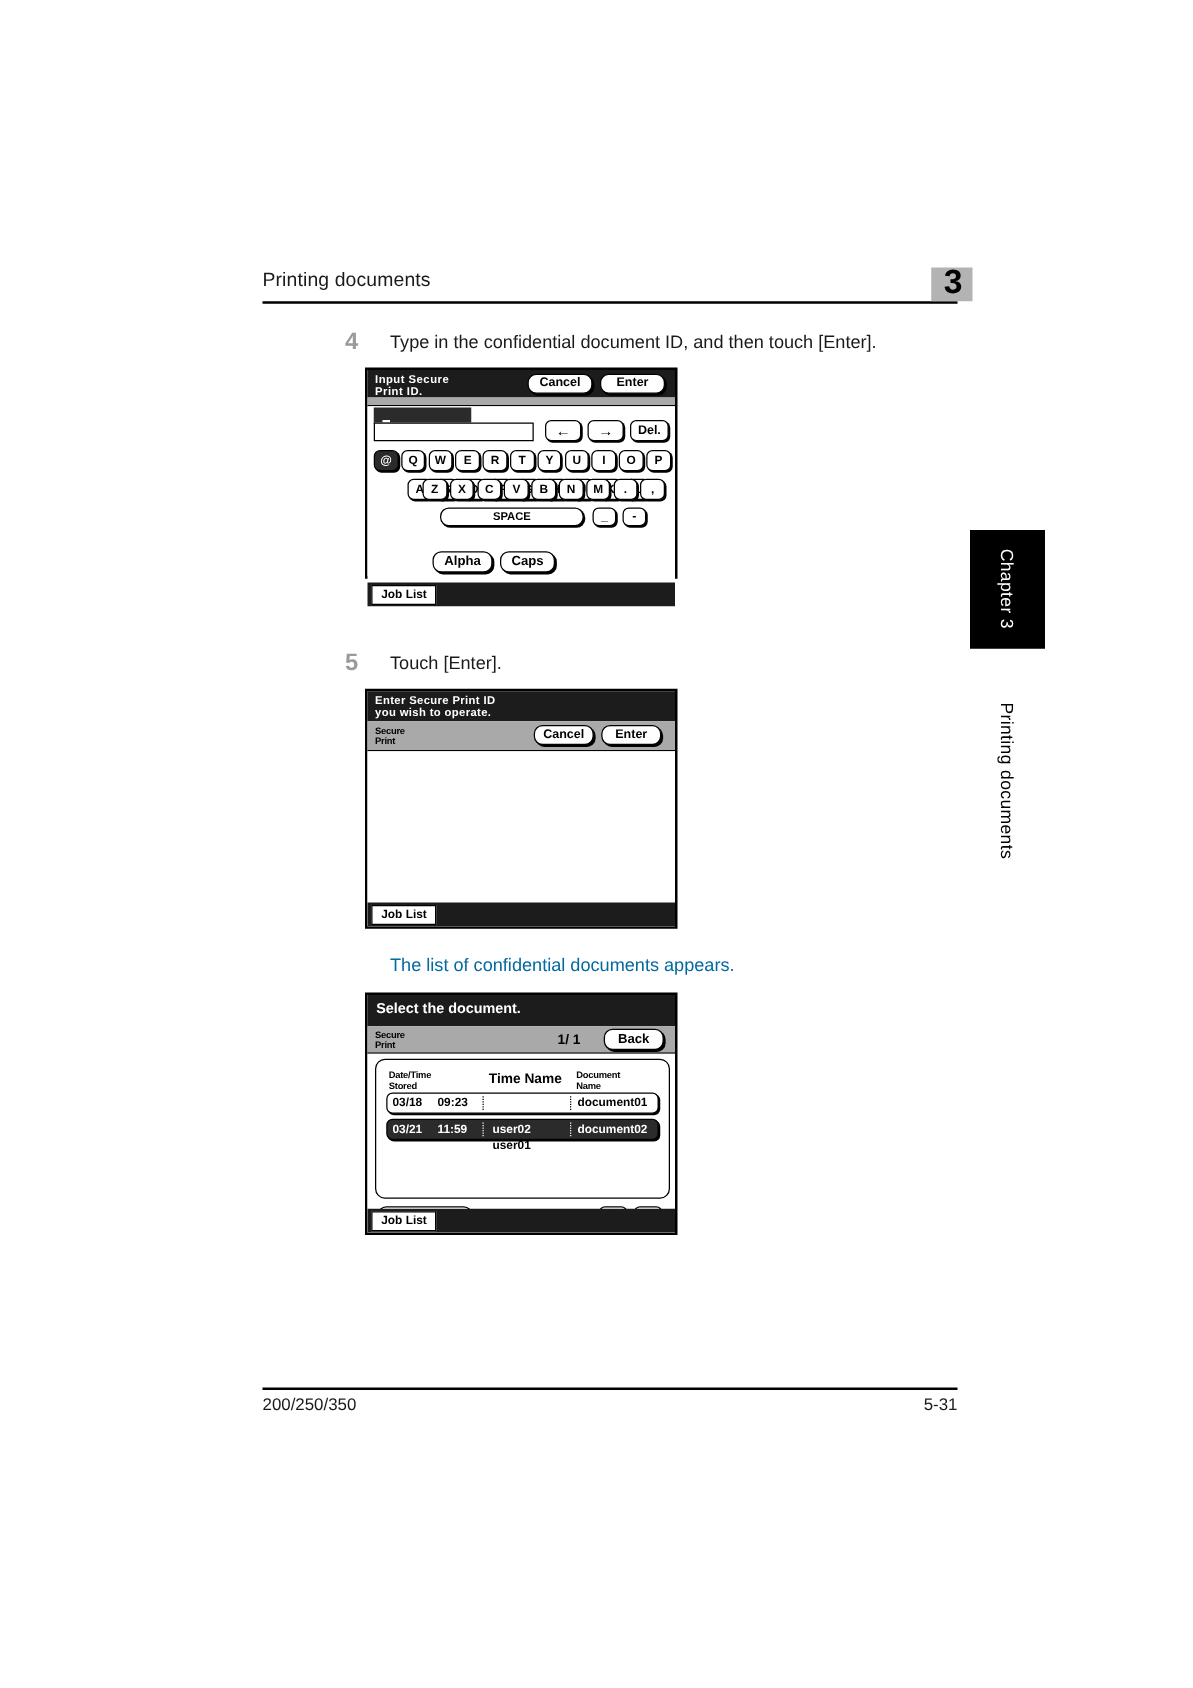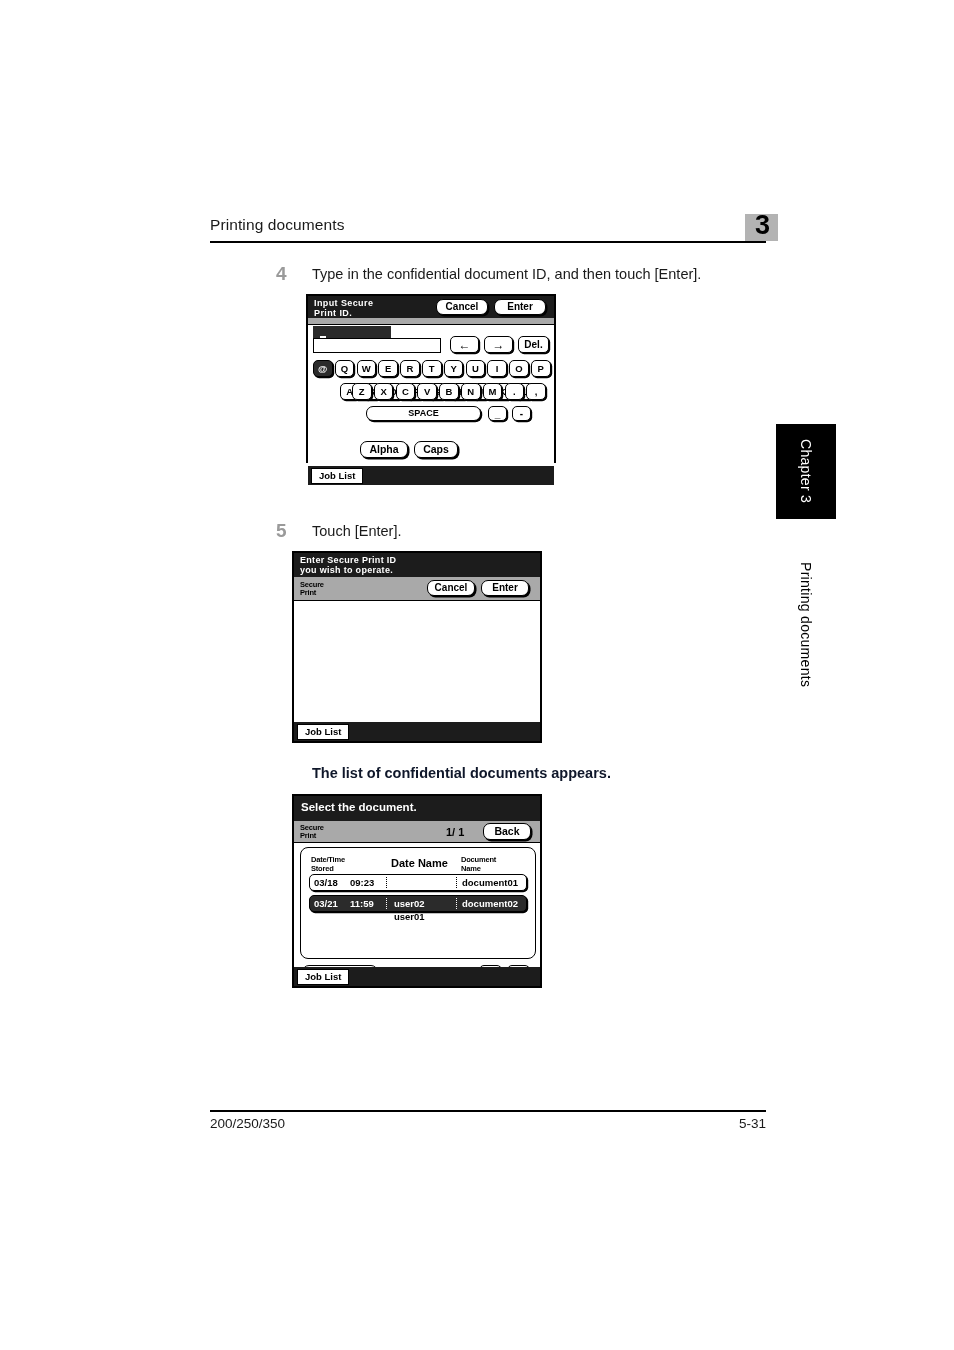--- a/index.html
+++ b/index.html
@@ -67,23 +67,22 @@
   .step-text {
     position: absolute;
     font-size: 14.5px;
     color: #1a1a1a;
     line-height: 1.3;
     white-space: nowrap;
   }
   .body-text {
     position: absolute;
     font-size: 14.5px;
-    color: #0f172a;
+    color: #0369a1;
     white-space: nowrap;
-    font-weight: bold;
   }
 
   
   .lcd {
     position: absolute;
     background: #ffffff;
     border: 2px solid #000000;
   }
   .lcd-titlebar {
     background: #1c1c1c;
@@ -158,21 +157,21 @@
     text-align: center;
     display: flex;
     align-items: center;
     justify-content: center;
     box-shadow: 1.2px 1.2px 0 #000;
     line-height: 1;
   }
   .key.dark { background: #2b2b2b; color: #fff; }
 
   
-  #panel1 { left: 292px; top: 294px; width: 250px; height: 169px; margin-left: 14px; }
+  #panel1 { left: 292px; top: 294px; width: 250px; height: 169px; }
   #panel1 .lcd-titlebar { height: 22px; }
   #panel1 .lcd-subbar  { height: 7px; }
   #panel1 .lcd-body    { height: 160px; }
 
   .input-highlight {
     position: absolute;
     left: 5px;
     top: 1px;
     width: 78px;
     height: 13px;
@@ -466,21 +465,21 @@
     <div class="lcd-subbar-label" style="left:6px; top:3px;">Secure
 Print</div>
     <div class="pagecount" style="left:152px; top:5px;">1/ 1</div>
     <div class="btn" style="left:189px; top:2px; width:48px; height:17px; font-size:10.5px;">Back</div>
   </div>
 
   <div class="lcd-body">
     <div class="list-area">
       <div class="col-head" style="left:10px; top:8px;">Date/Time
 Stored</div>
-      <div class="col-head big" style="left:90px; top:9px;">Date Name</div>
+      <div class="col-head big" style="left:90px; top:9px;">Time Name</div>
       <div class="col-head" style="left:160px; top:8px;">Document
 Name</div>
       <div id="list-rows">
           <div class="row" style="top: 26px;">
             <div class="cell" style="left: 4px;">03/18</div>
             <div class="cell" style="left: 40px;">09:23</div>
             <div class="divider" style="left: 76px;"></div>
             <div class="cell" style="left: 84px; margin-top: 34px;">user01</div>
             <div class="divider" style="left: 146px;"></div>
             <div class="cell" style="left: 152px;">document01</div>

